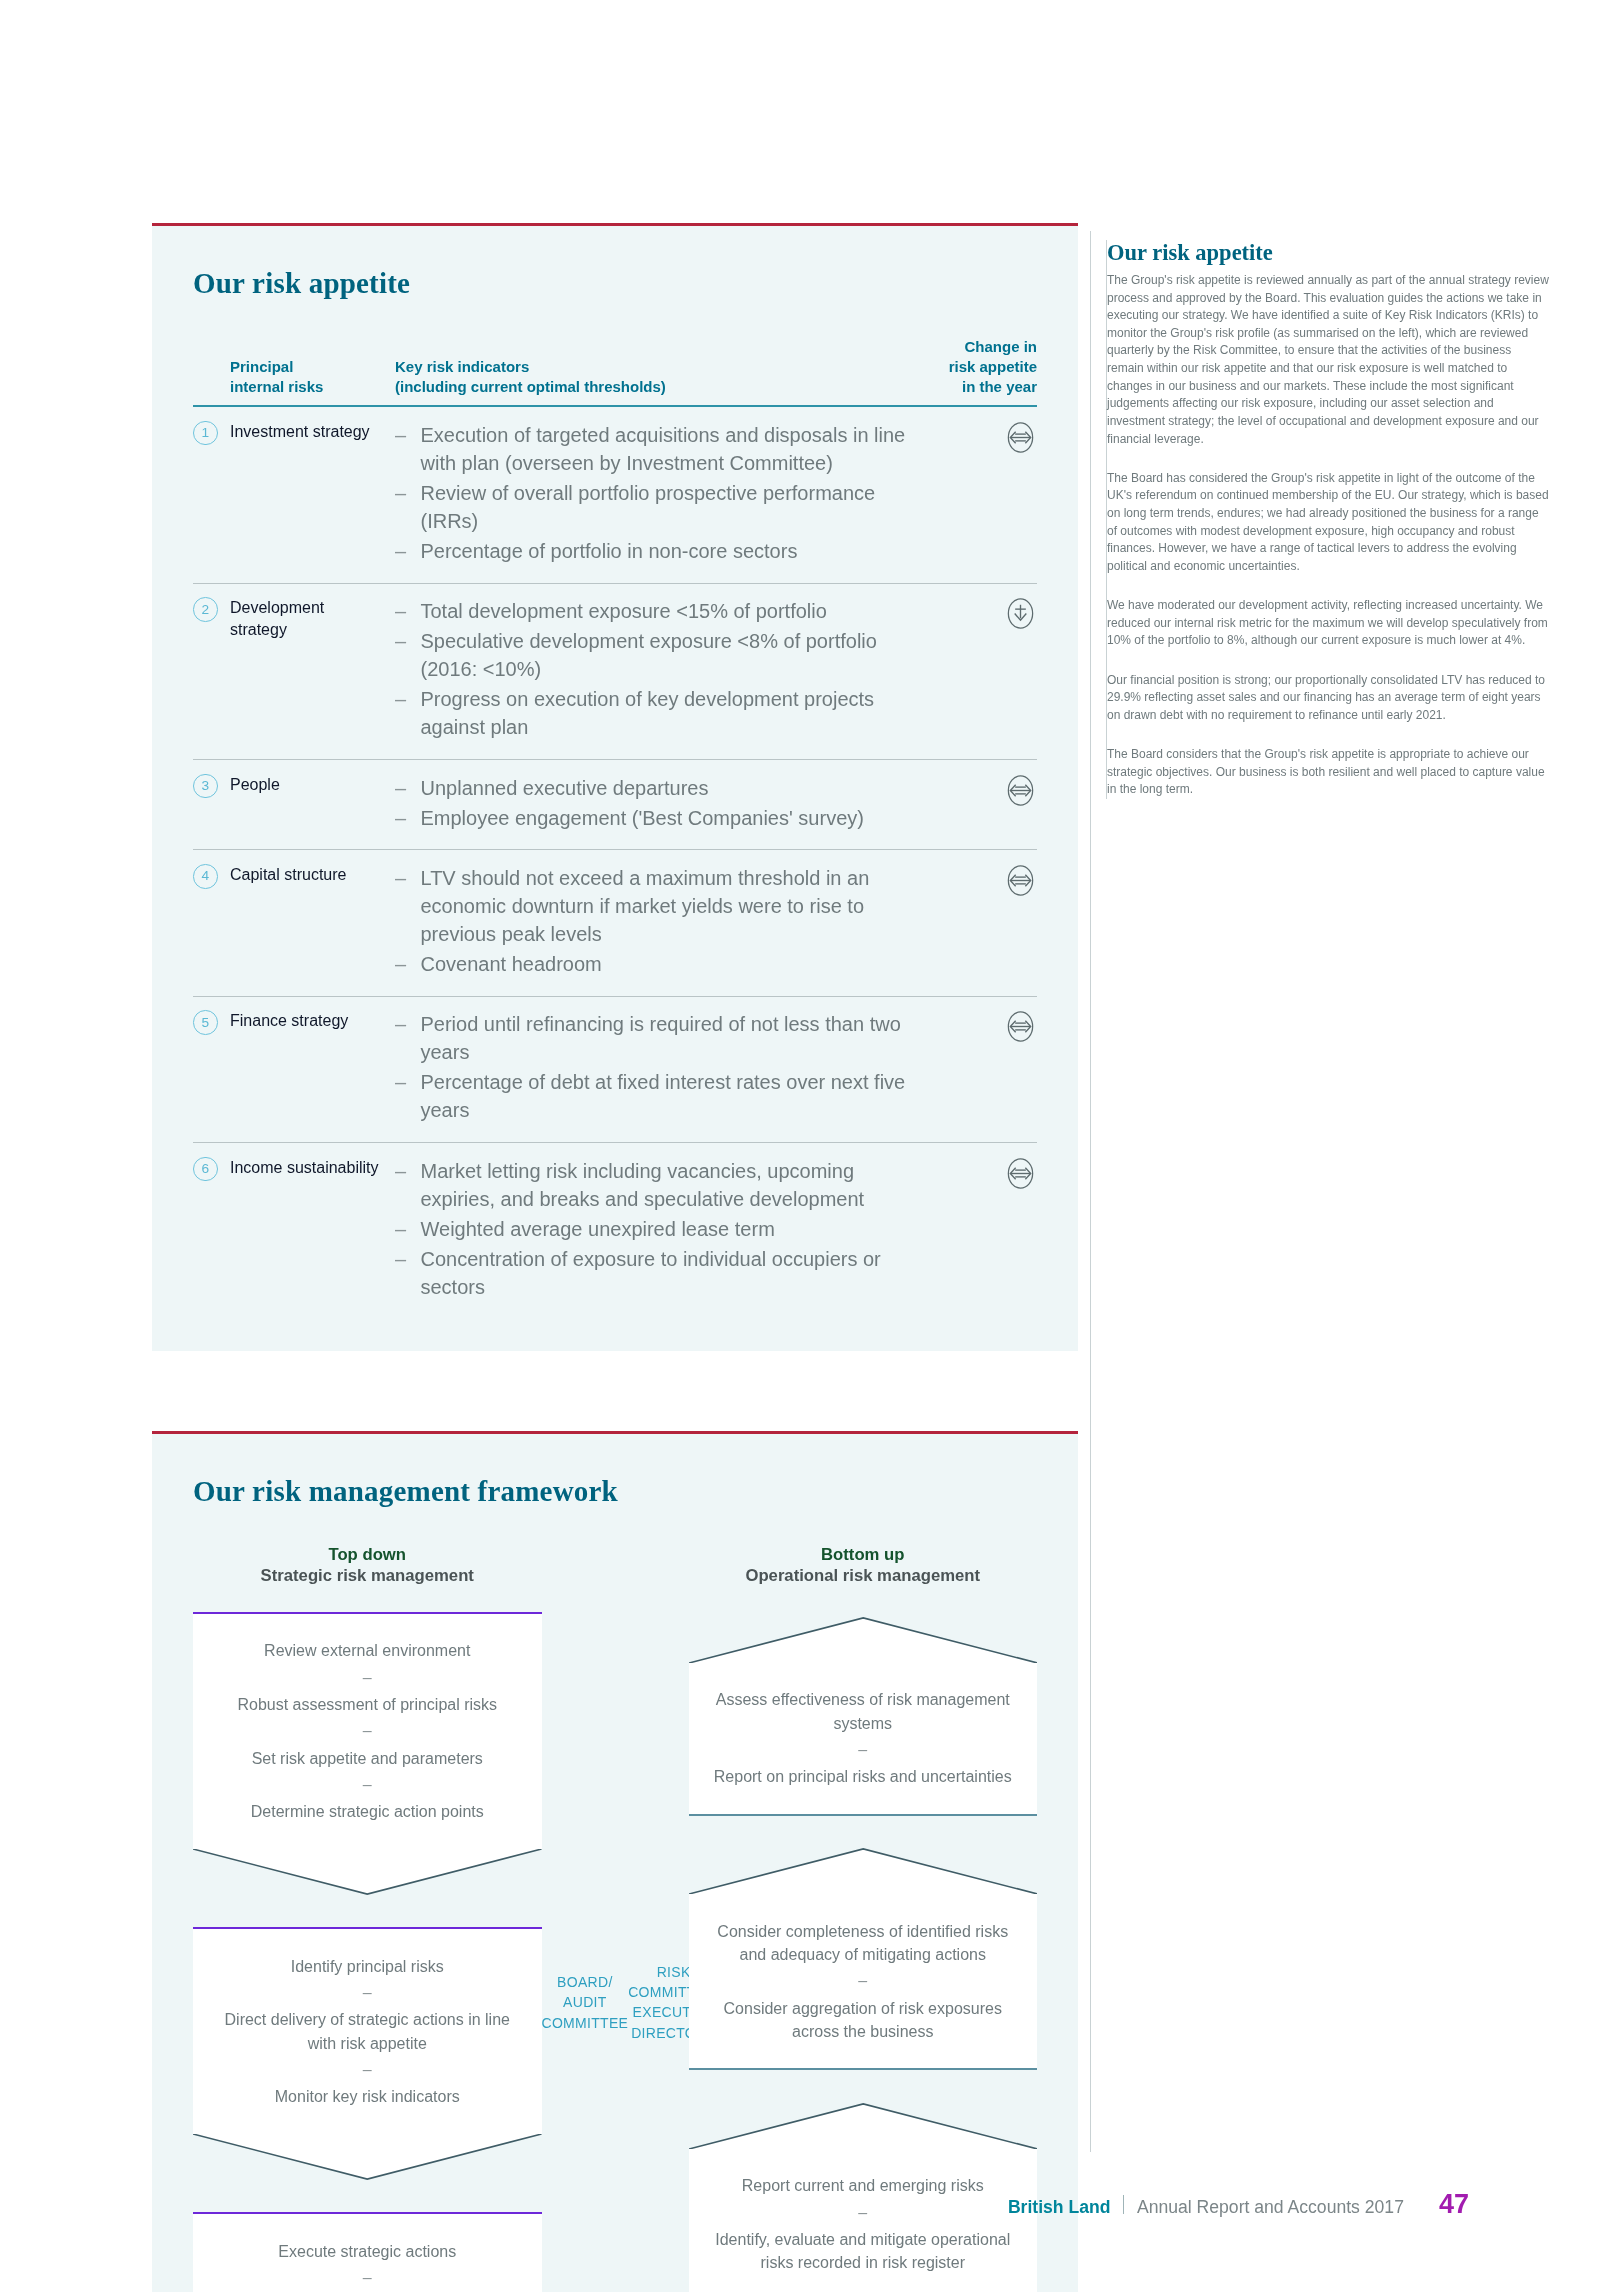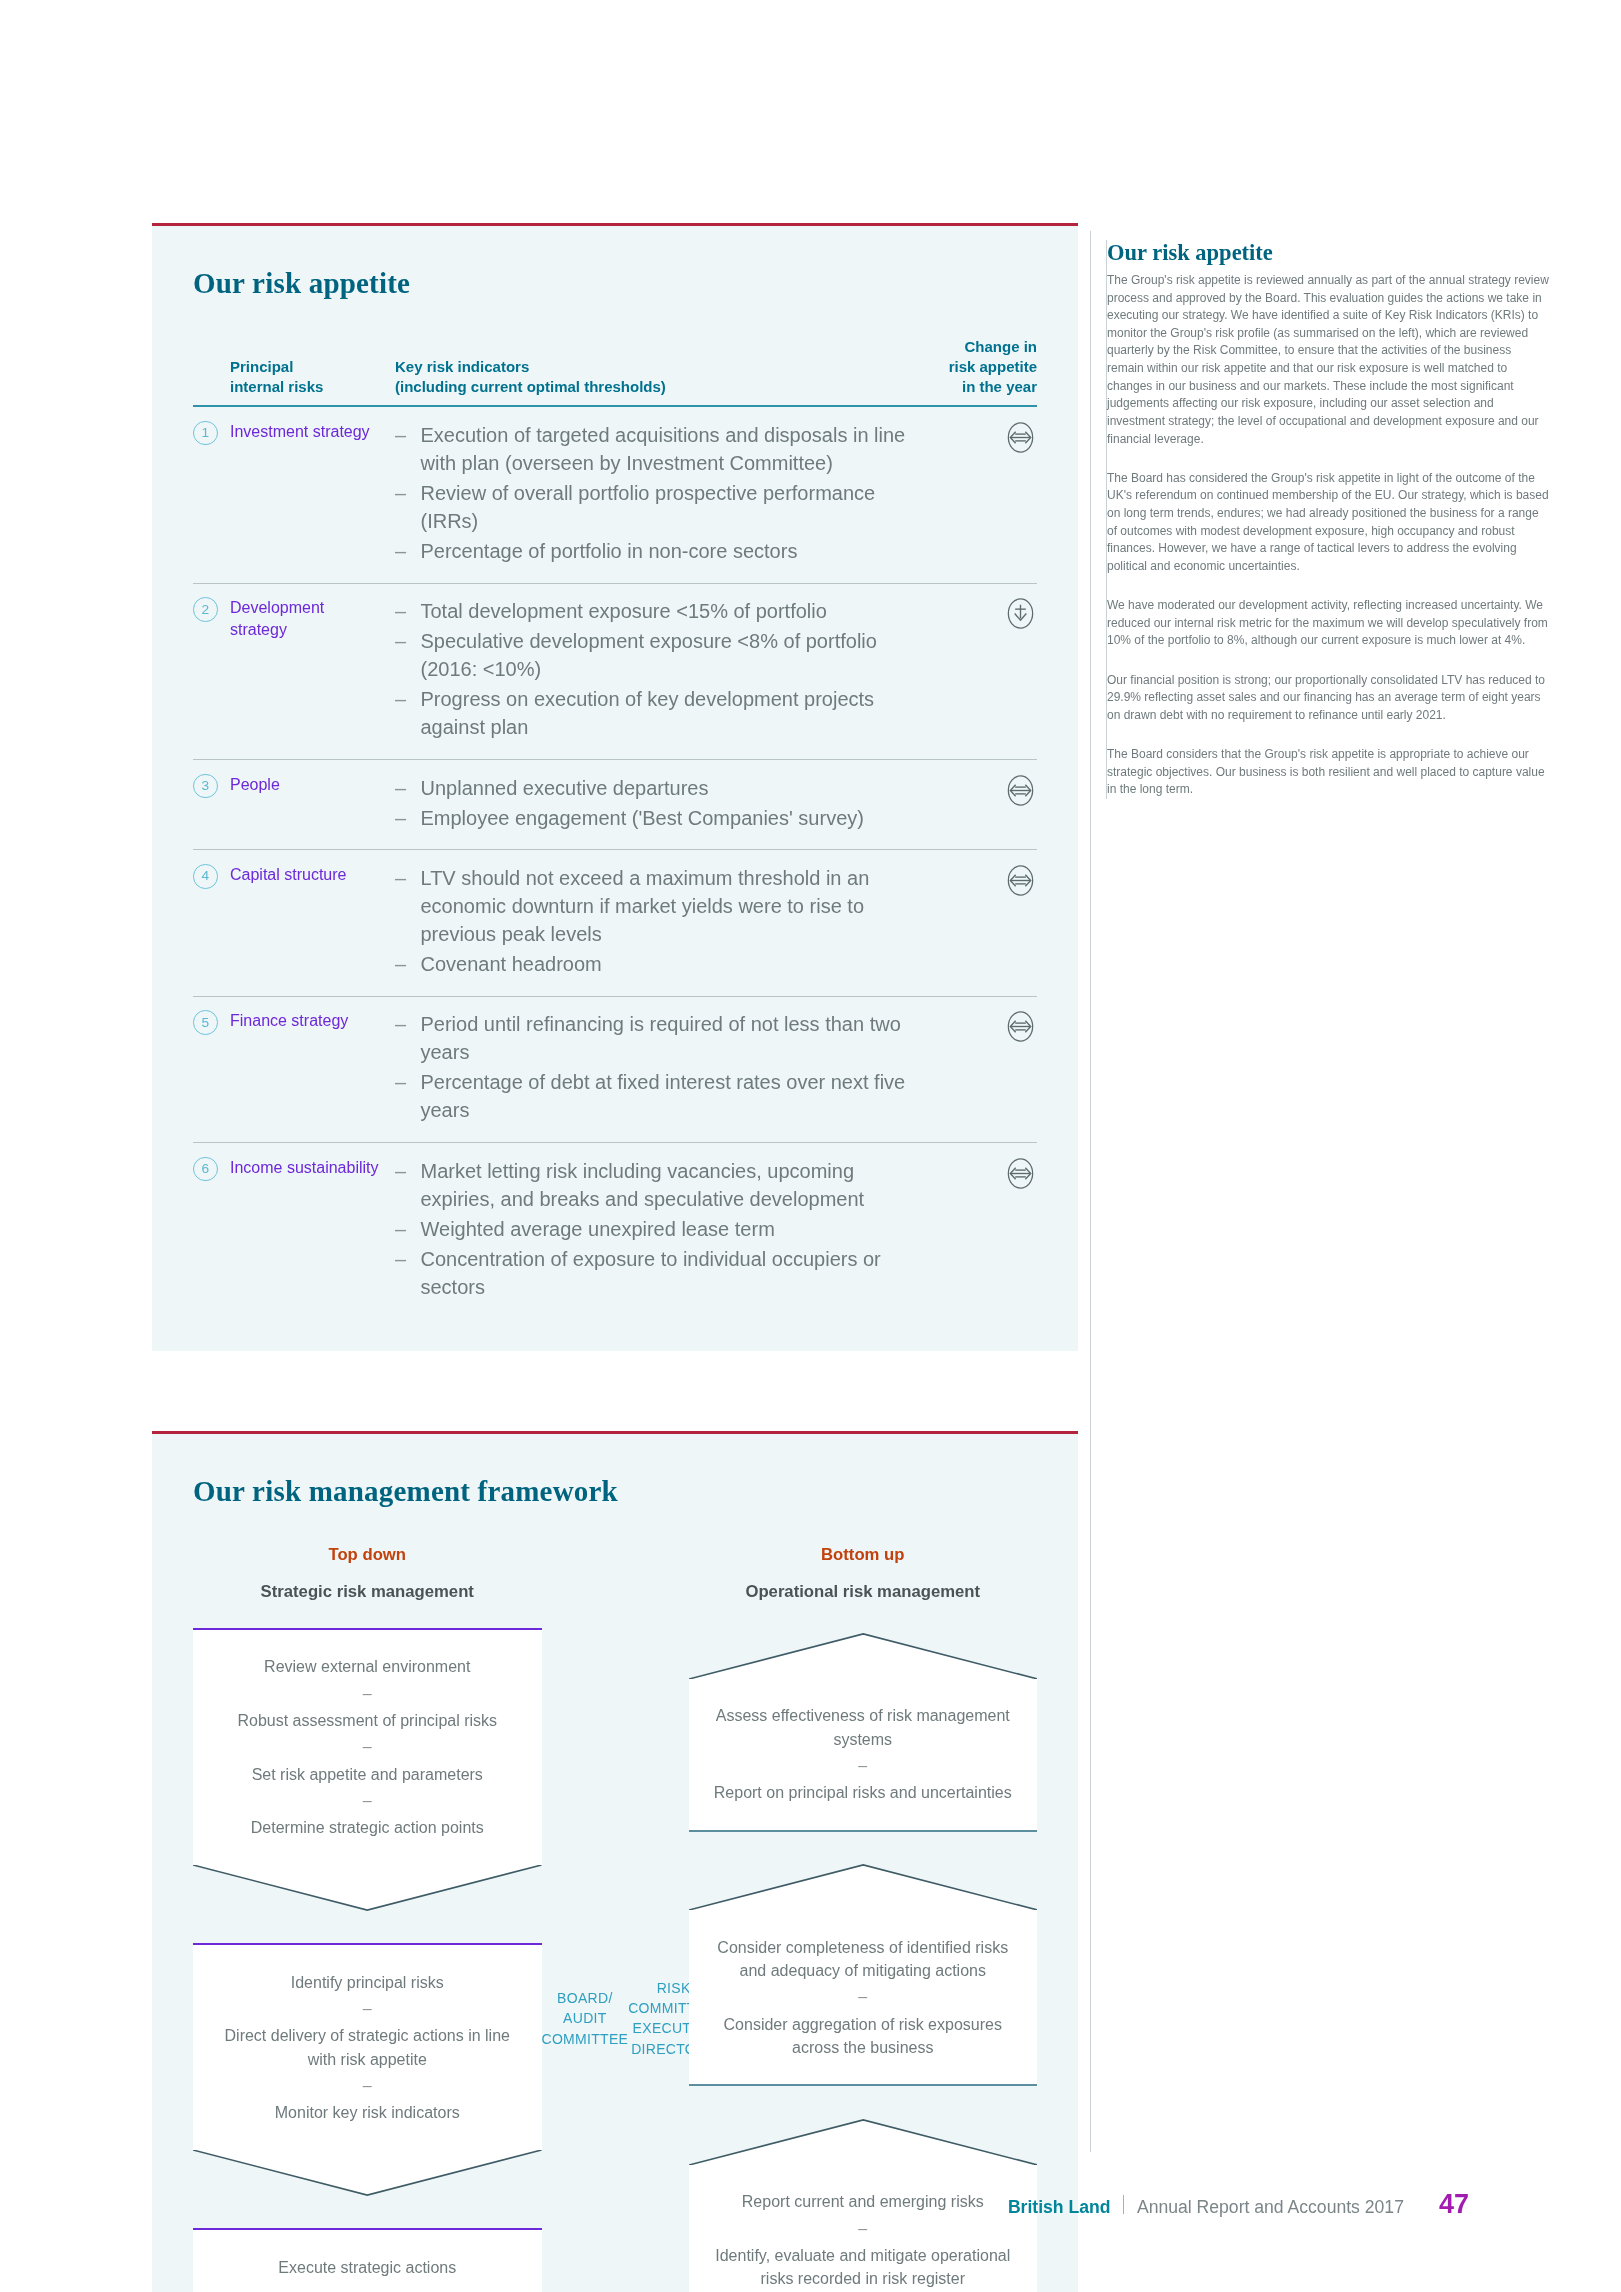--- a/index.html
+++ b/index.html
@@ -67,21 +67,21 @@
     align-items: center; justify-content: center;
     width: 24.5px; height: 24.5px;
     border: 1.4px solid #6fc4dd;
     border-radius: 50%;
     font-size: 13.7px;
     color: #5bb8d4;
     line-height: 1;
   }
   .risk-name {
     font-size: 16px;
-    color: #6d28d9;
+    color: #0f172a;
     line-height: 1.35;
     padding-right: 9.8px;
   }
   .kri-list { list-style: none; }
   .kri-list li {
     position: relative;
     font-size: 20px;
     color: #6f7a7d;
     line-height: 1.4;
     padding-left: 25.5px;
@@ -95,21 +95,21 @@
   .td-change { text-align: right; }
 
   .change-icon { display: inline-block; width: 33px; height: 33px; }
   .fw-cols {
     display: grid;
     grid-template-columns: 1fr 147px 1fr;
     column-gap: 0;
   }
   .fw-colhead { text-align: center; margin-bottom: 25.5px; }
   .fw-colhead .top {
-    font-size: 16.7px; font-weight: bold; color: #c2410c; margin-bottom: 17px;
+    font-size: 16.7px; font-weight: bold; color: #14532d; margin-bottom: 1px;
   }
   .fw-colhead .sub {
     font-size: 16.7px; font-weight: bold; color: #4a5355;
   }
 
   .fw-box {
     background: #ffffff;
     position: relative;
     text-align: center;
     font-size: 16px;

